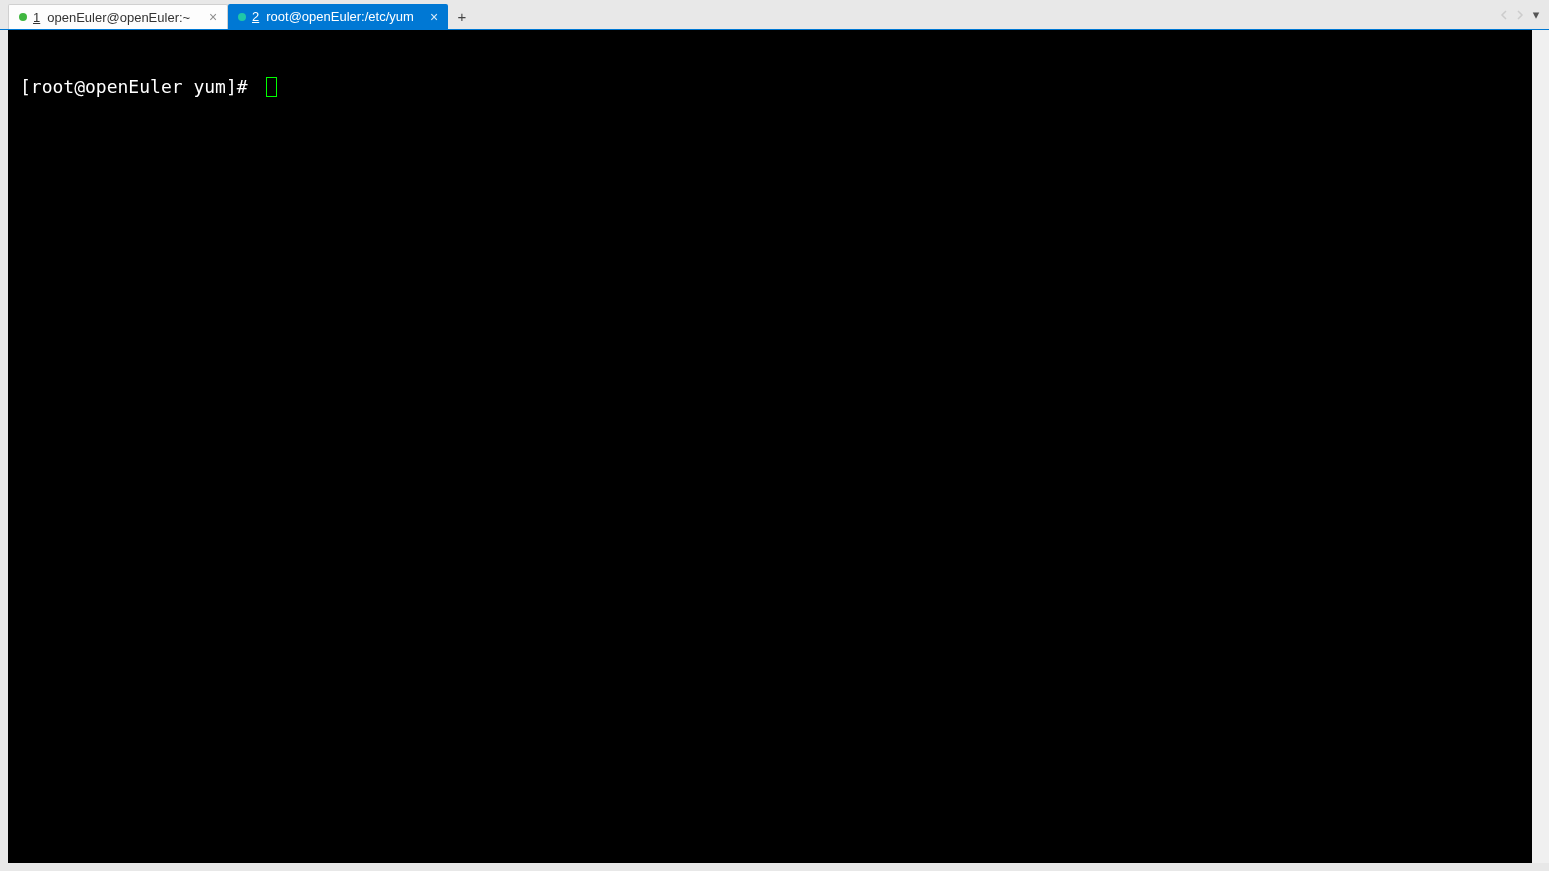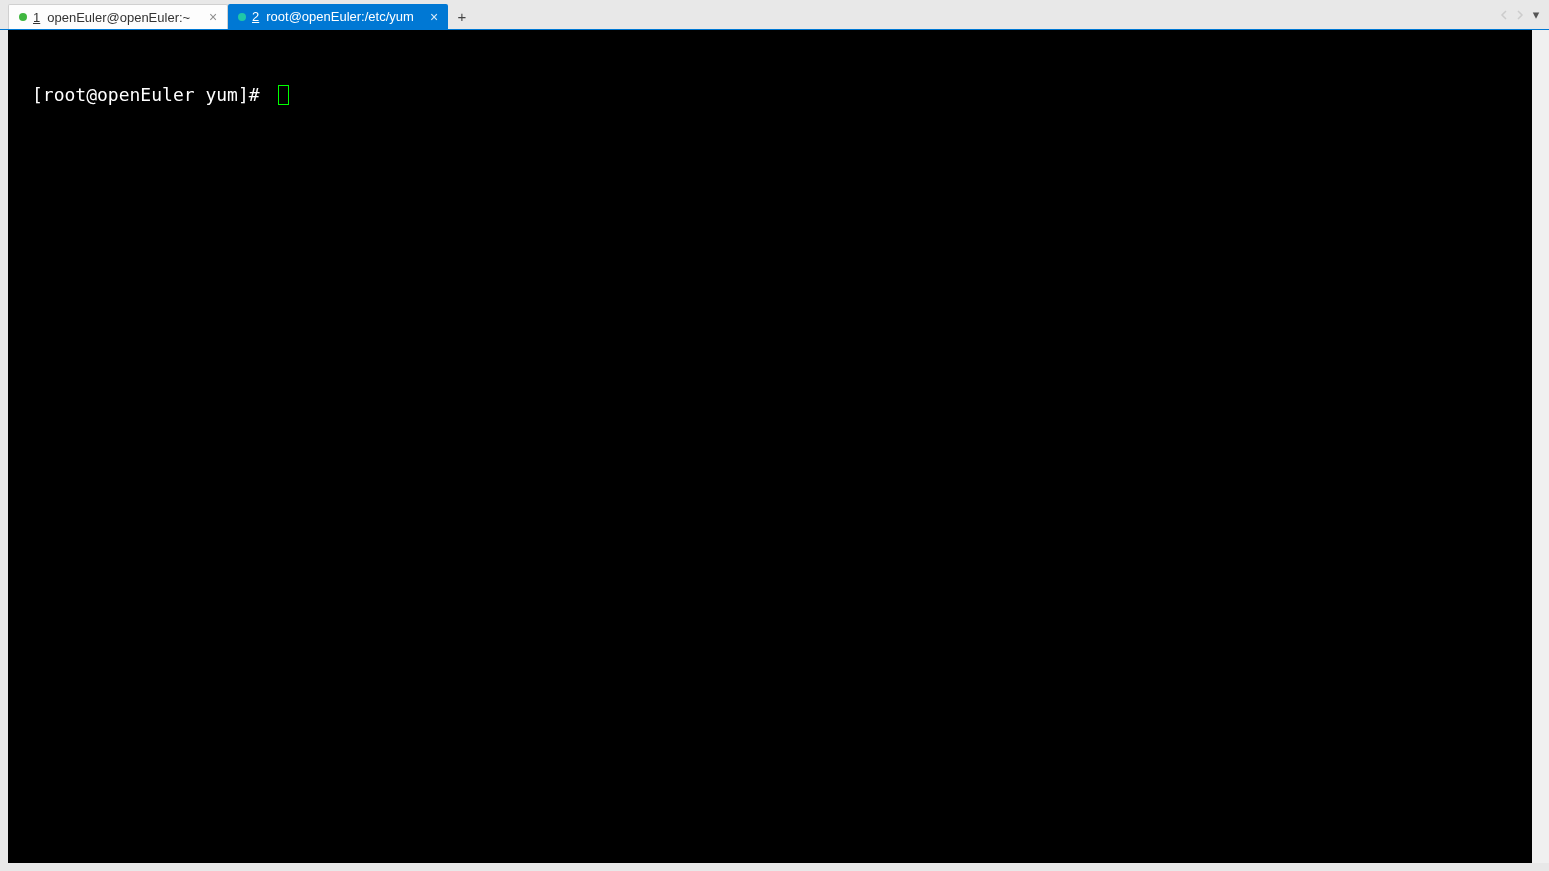--- a/index.html
+++ b/index.html
@@ -151,24 +151,23 @@
       border-bottom: 8px solid #e8e8e8;
     }
     
     .terminal {
       flex: 1;
       background: #000;
       color: #fff;
       font-family: "Consolas", "DejaVu Sans Mono", "Courier New", monospace;
       font-size: 18px;
       line-height: 22px;
-      padding: 2px 24px;
+      padding: 2px 12px;
       white-space: pre;
       position: relative;
-      margin-top: 8px;
     }
     
     .terminal-line {
       display: flex;
       align-items: center;
     }
     
     .prompt-text {
       color: #fff;
     }

